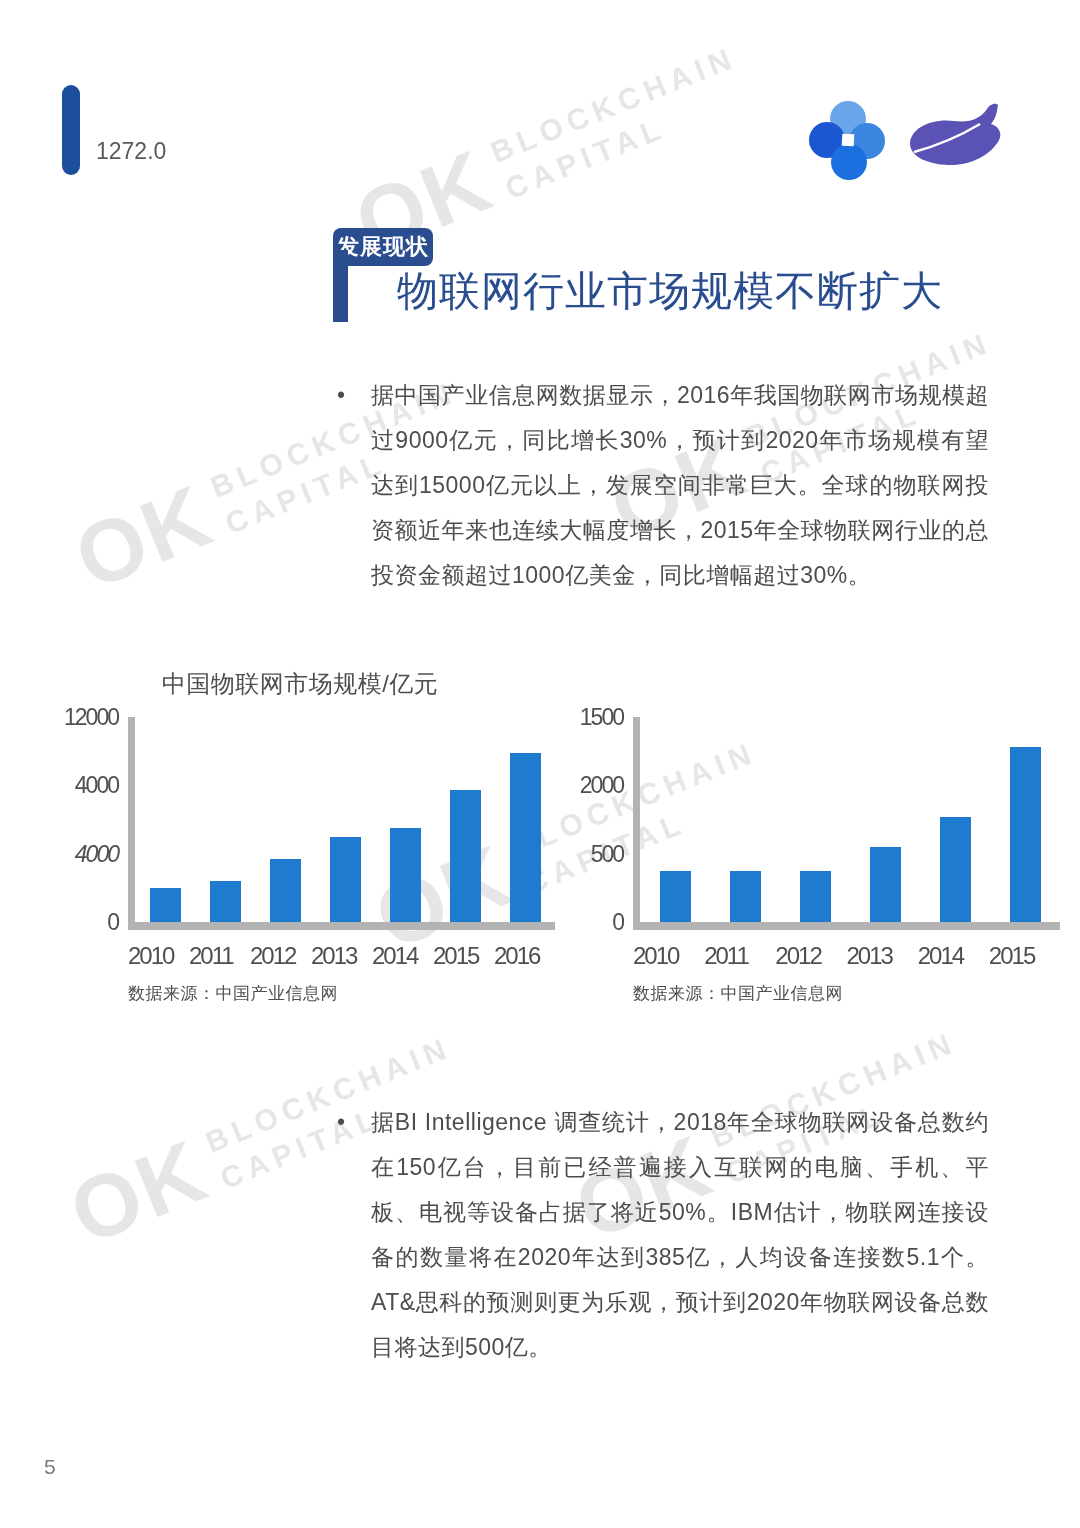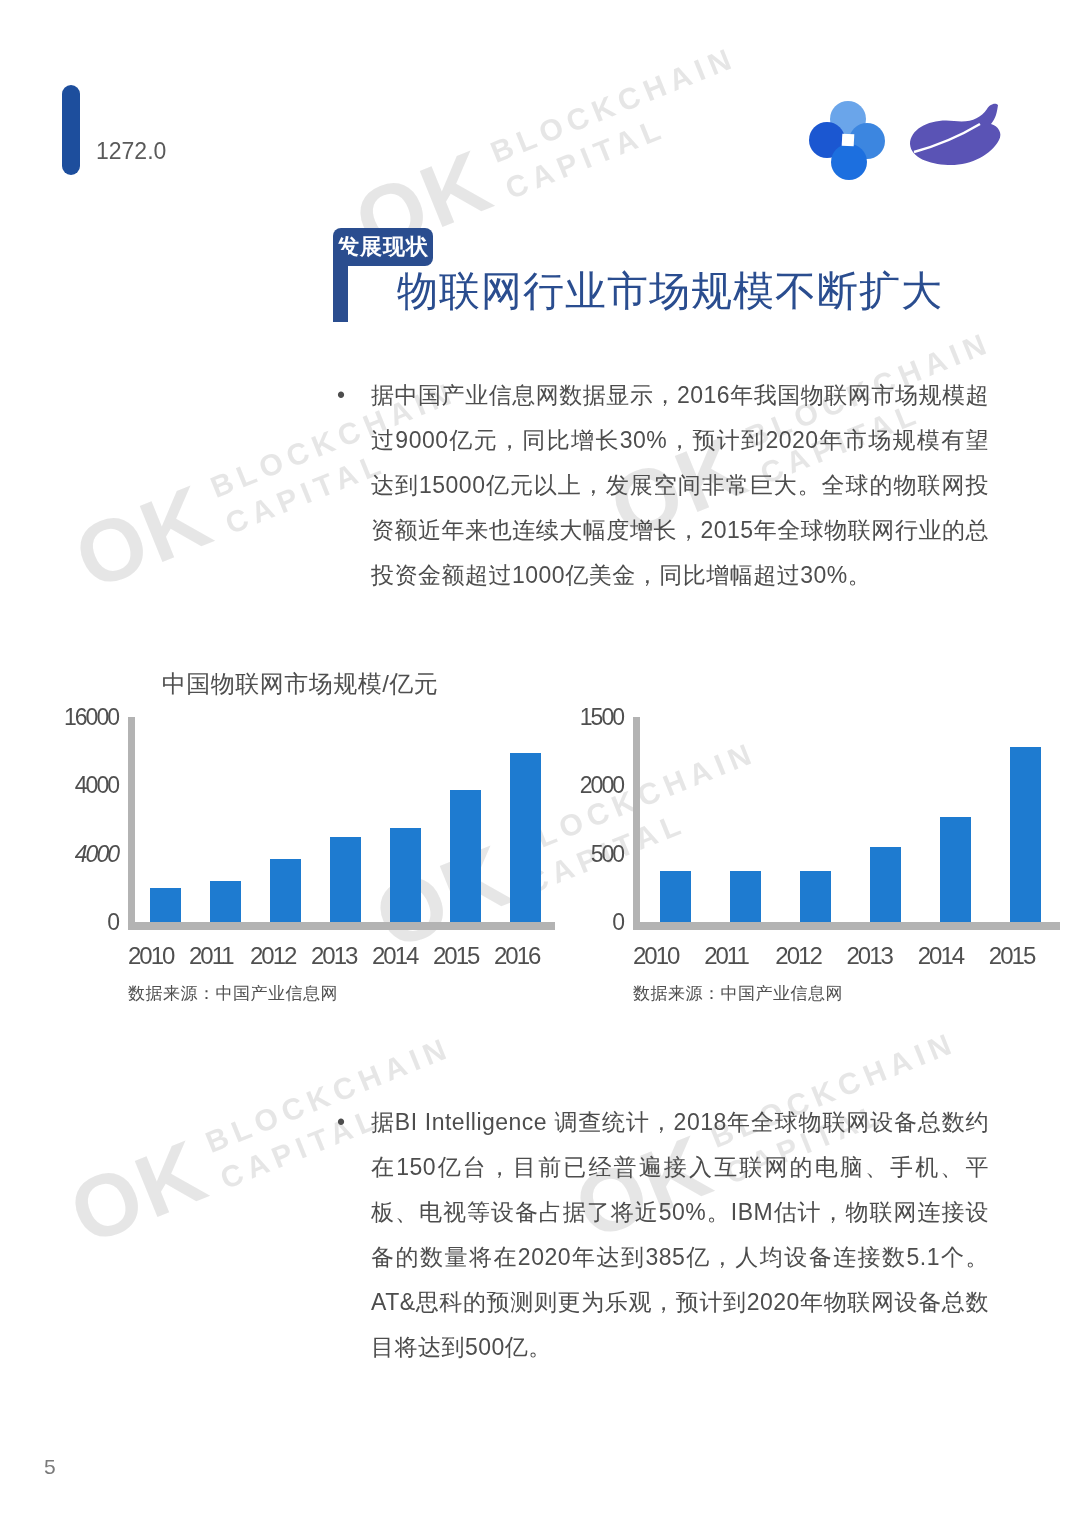--- a/index.html
+++ b/index.html
@@ -115,21 +115,21 @@
     <span class="dot">•</span>
     <span class="btxt">据中国产业信息网数据显示，2016年我国物联网市场规模超过9000亿元，同比增长30%，预计到2020年市场规模有望达到15000亿元以上，发展空间非常巨大。全球的物联网投资额近年来也连续大幅度增长，2015年全球物联网行业的总投资金额超过1000亿美金，同比增幅超过30%。</span>
   </div>
 
   <div class="chart chart-left">
     <div class="chart-title">中国物联网市场规模/亿元</div>
     <div class="yticks">
         <span class="ytick" style="top: 249px;">0</span>
         <span class="ytick" style="top: 180.667px; font-style: italic;">4000</span>
         <span class="ytick" style="top: 112.333px;">4000</span>
-        <span class="ytick" style="top: 44px;">16000</span>
+        <span class="ytick" style="top: 44px;">12000</span>
       </div>
     <div class="plot">
         <div class="bar" style="height: 34px;"></div>
         <div class="bar" style="height: 41px;"></div>
         <div class="bar" style="height: 63px;"></div>
         <div class="bar" style="height: 85px;"></div>
         <div class="bar" style="height: 94px;"></div>
         <div class="bar" style="height: 132px;"></div>
         <div class="bar" style="height: 169px;"></div>
       </div>

